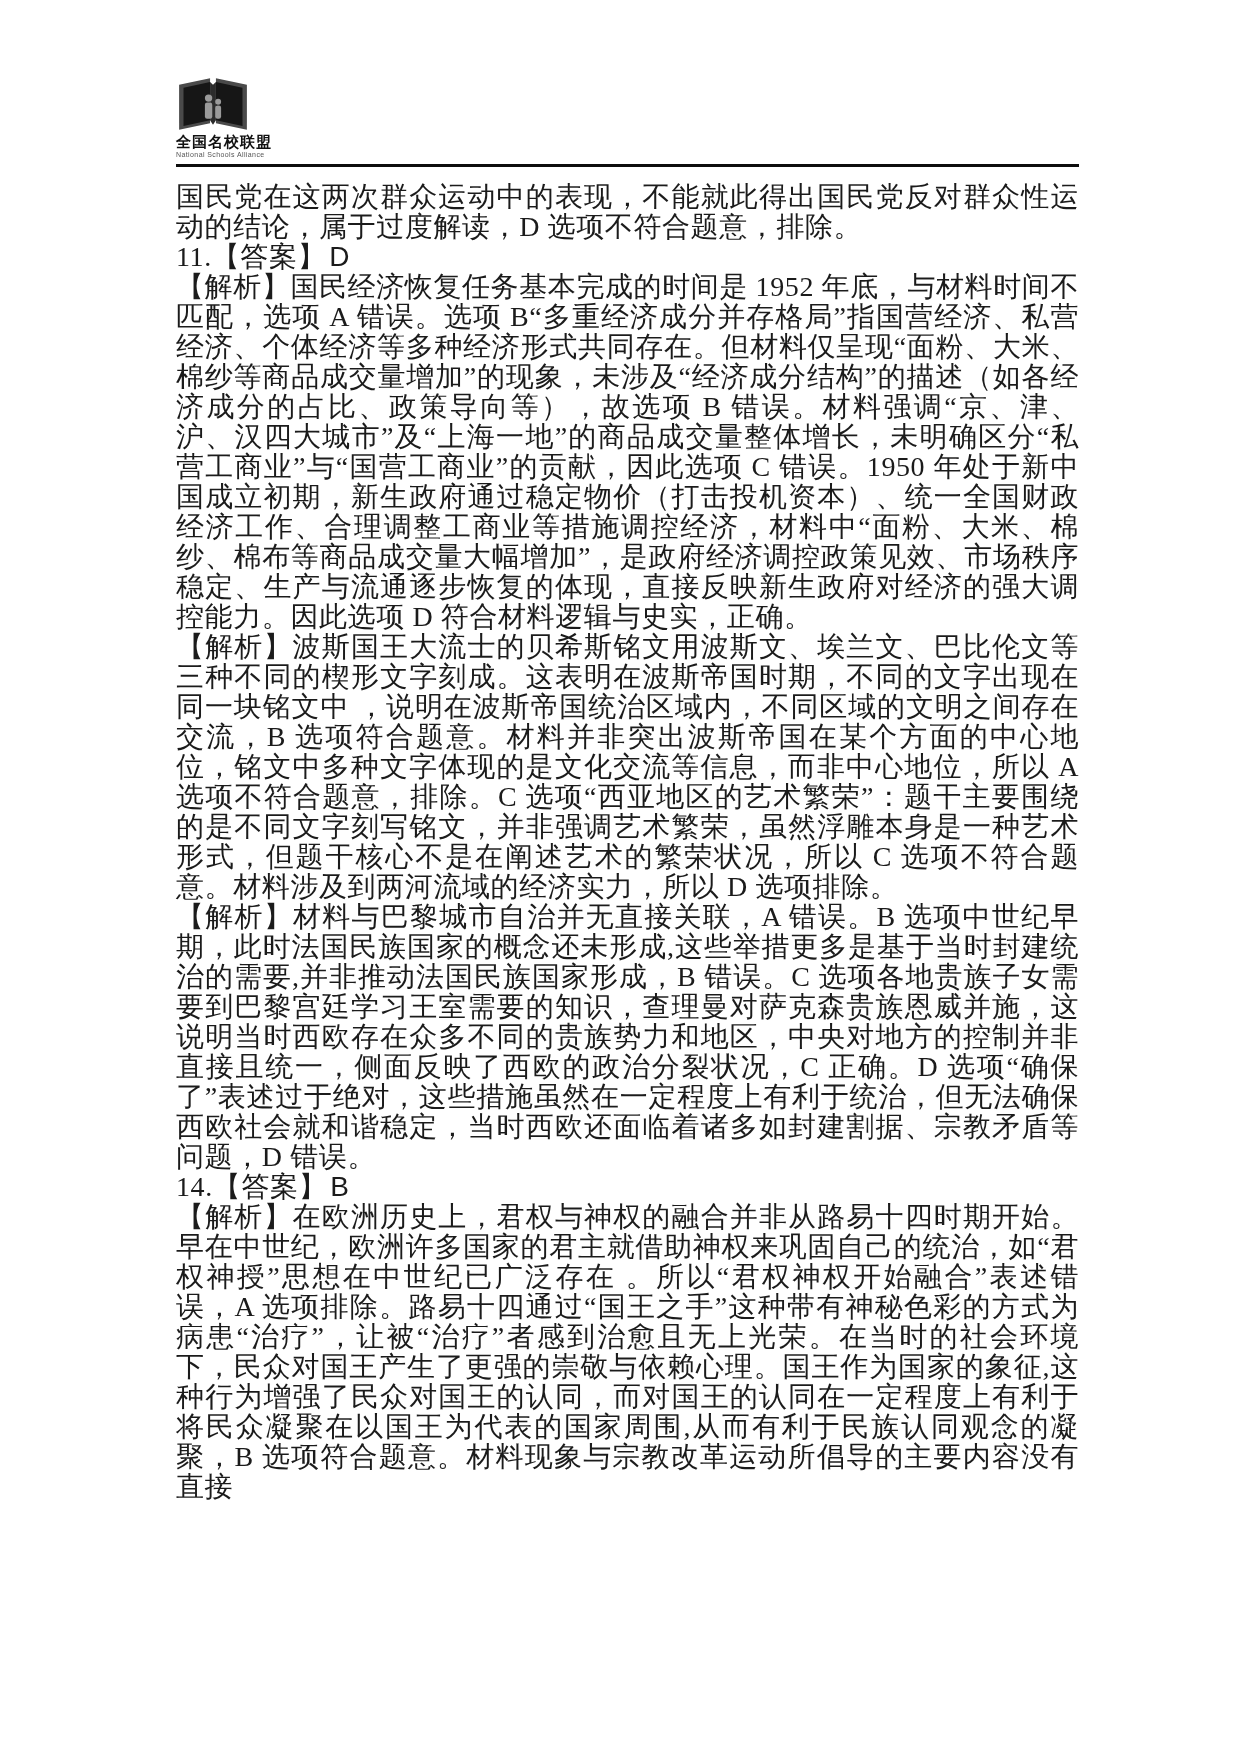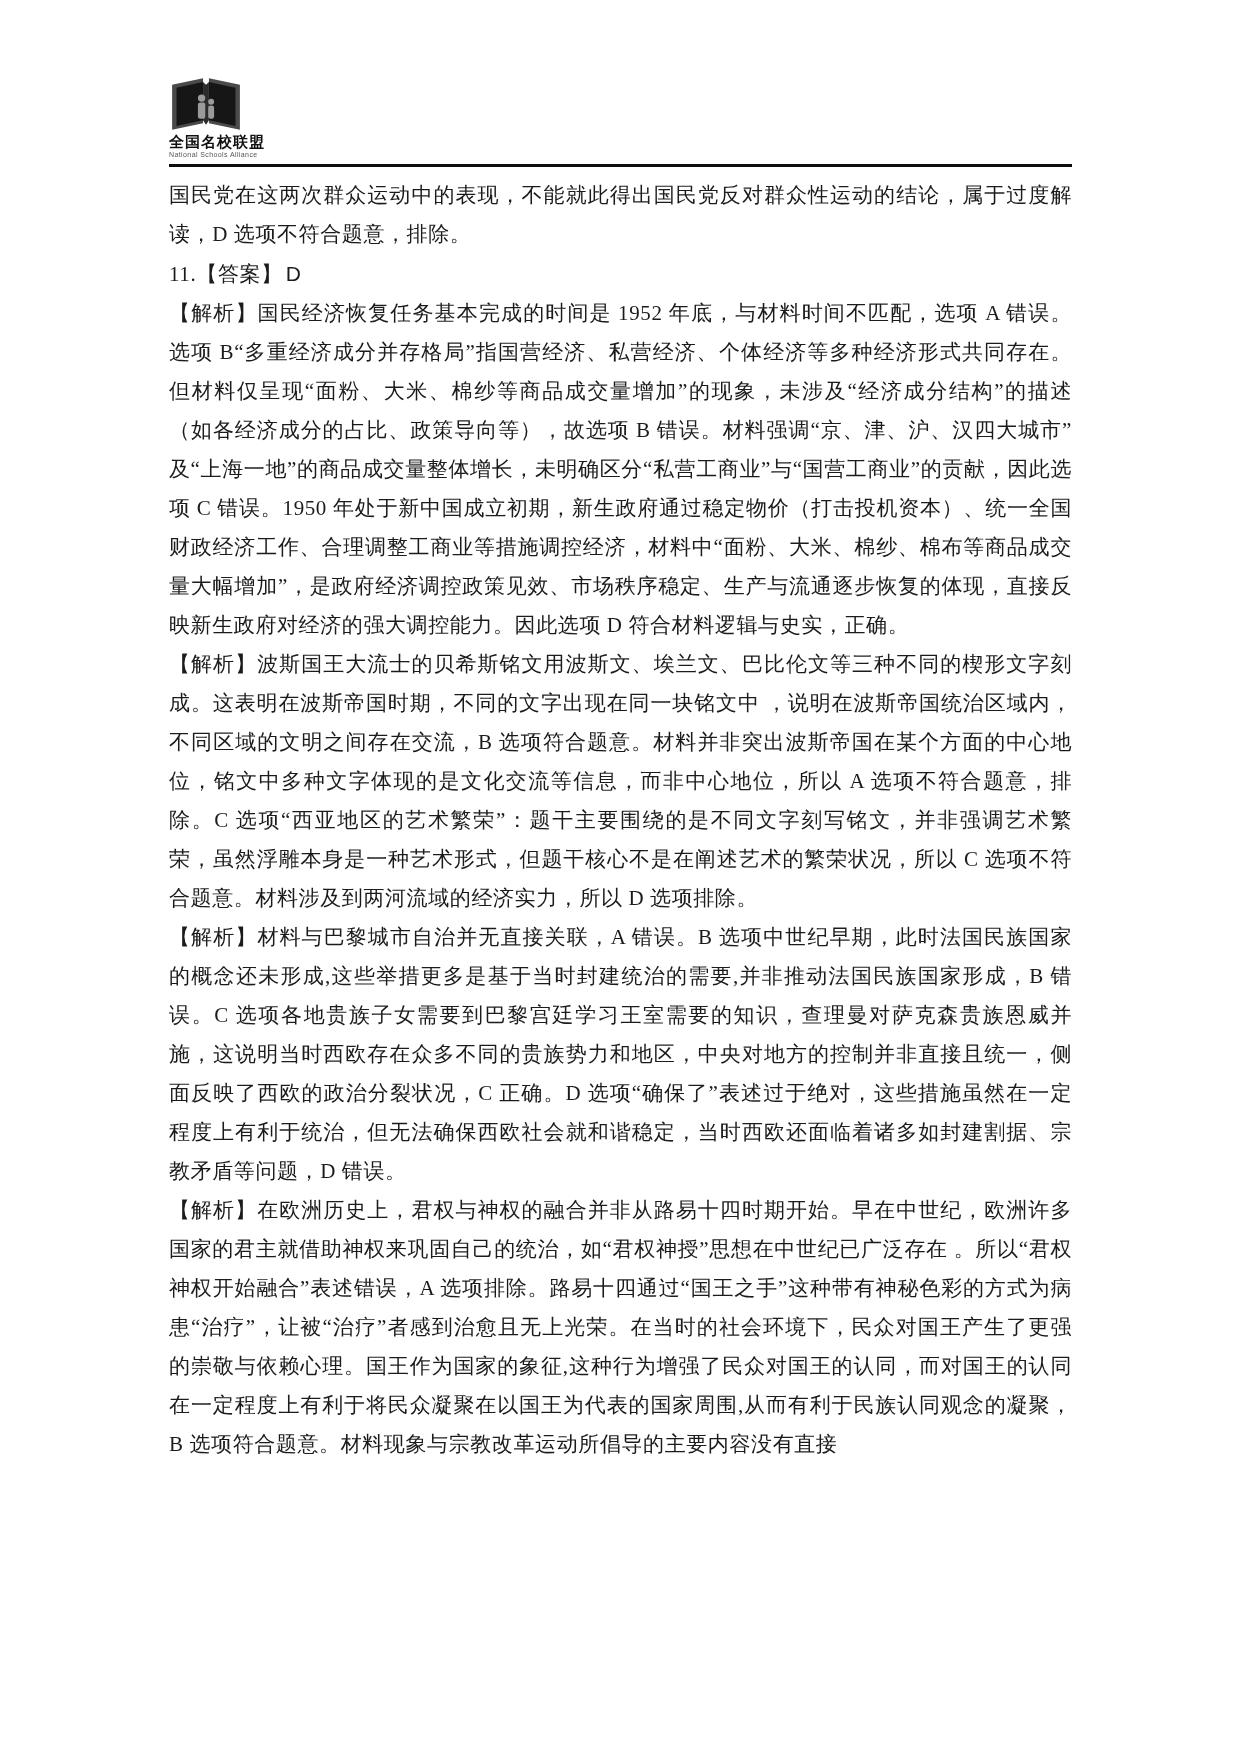--- a/index.html
+++ b/index.html
@@ -10,21 +10,21 @@
   body {
     width: 1241px;
     height: 1754px;
     position: relative;
     overflow: hidden;
     font-family: "Liberation Serif", "DejaVu Serif", serif;
     color: #1b1b1b;
   }
   .sheet {
     position: absolute;
-    left: 169px;
+    left: 176px;
     top: 0;
     width: 903px;
   }
   
   .logo {
     margin-top: 76px;
     width: 110px;
   }
   .logo svg {
     display: block;
@@ -52,23 +52,23 @@
     white-space: nowrap;
   }
   .header-divider {
     border: none;
     border-top: 3.5px solid #0d0d0d;
     margin: 5px 0 0 0;
     width: 903px;
   }
   
   .doc-body {
-    margin-top: 9px;
-    font-size: 21px;
-    line-height: 39px;
+    margin-top: 15px;
+    font-size: 28px;
+    line-height: 30px;
     text-align: justify;
     text-justify: inter-ideograph;
     letter-spacing: 0.6px;
   }
   .doc-body p {
     margin: 0;
     padding: 0;
   }
   .answer-line {
     white-space: nowrap;
@@ -114,16 +114,17 @@
     <p>国民党在这两次群众运动中的表现，不能就此得出国民党反对群众性运动的结论，属于过度解读，D 选项不符合题意，排除。</p>
 
 
     <p class="answer-line"><span>11.</span><span>【答案】</span><span class="answer-letter">D</span></p>
     <p><span>【解析】</span><span>国民经济恢复任务基本完成的时间是 1952 年底，与材料时间不匹配，选项 A 错误。选项 B“多重经济成分并存格局”指国营经济、私营经济、个体经济等多种经济形式共同存在。但材料仅呈现“面粉、大米、棉纱等商品成交量增加”的现象，未涉及“经济成分结构”的描述（如各经济成分的占比、政策导向等），故选项 B 错误。材料强调“京、津、沪、汉四大城市”及“上海一地”的商品成交量整体增长，未明确区分“私营工商业”与“国营工商业”的贡献，因此选项 C 错误。1950 年处于新中国成立初期，新生政府通过稳定物价（打击投机资本）、统一全国财政经济工作、合理调整工商业等措施调控经济，材料中“面粉、大米、棉纱、棉布等商品成交量大幅增加”，是政府经济调控政策见效、市场秩序稳定、生产与流通逐步恢复的体现，直接反映新生政府对经济的强大调控能力。因此选项 D 符合材料逻辑与史实，正确。</span></p>
 
     <p><span>【解析】</span><span>波斯国王大流士的贝希斯铭文用波斯文、埃兰文、巴比伦文等三种不同的楔形文字刻成。这表明在波斯帝国时期，不同的文字出现在同一块铭文中 ，说明在波斯帝国统治区域内，不同区域的文明之间存在交流，B 选项符合题意。材料并非突出波斯帝国在某个方面的中心地位，铭文中多种文字体现的是文化交流等信息，而非中心地位，所以 A 选项不符合题意，排除。C 选项“西亚地区的艺术繁荣”：题干主要围绕的是不同文字刻写铭文，并非强调艺术繁荣，虽然浮雕本身是一种艺术形式，但题干核心不是在阐述艺术的繁荣状况，所以 C 选项不符合题意。材料涉及到两河流域的经济实力，所以 D 选项排除。</span></p>
 
     <p><span>【解析】</span><span>材料与巴黎城市自治并无直接关联，A 错误。B 选项中世纪早期，此时法国民族国家的概念还未形成,这些举措更多是基于当时封建统治的需要,并非推动法国民族国家形成，B 错误。C 选项各地贵族子女需要到巴黎宫廷学习王室需要的知识，查理曼对萨克森贵族恩威并施，这说明当时西欧存在众多不同的贵族势力和地区，中央对地方的控制并非直接且统一，侧面反映了西欧的政治分裂状况，C 正确。D 选项“确保了”表述过于绝对，这些措施虽然在一定程度上有利于统治，但无法确保西欧社会就和谐稳定，当时西欧还面临着诸多如封建割据、宗教矛盾等问题，D 错误。</span></p>
 
+    <p class="answer-line"><span>14.</span><span>【答案】</span><span class="answer-letter">B</span></p>
     <p><span>【解析】</span><span>在欧洲历史上，君权与神权的融合并非从路易十四时期开始。早在中世纪，欧洲许多国家的君主就借助神权来巩固自己的统治，如“君权神授”思想在中世纪已广泛存在 。所以“君权神权开始融合”表述错误，A 选项排除。路易十四通过“国王之手”这种带有神秘色彩的方式为病患“治疗”，让被“治疗”者感到治愈且无上光荣。在当时的社会环境下，民众对国王产生了更强的崇敬与依赖心理。国王作为国家的象征,这种行为增强了民众对国王的认同，而对国王的认同在一定程度上有利于将民众凝聚在以国王为代表的国家周围,从而有利于民族认同观念的凝聚，B 选项符合题意。材料现象与宗教改革运动所倡导的主要内容没有直接</span></p>
 
   </div>
 </div>
 
 </body></html>

